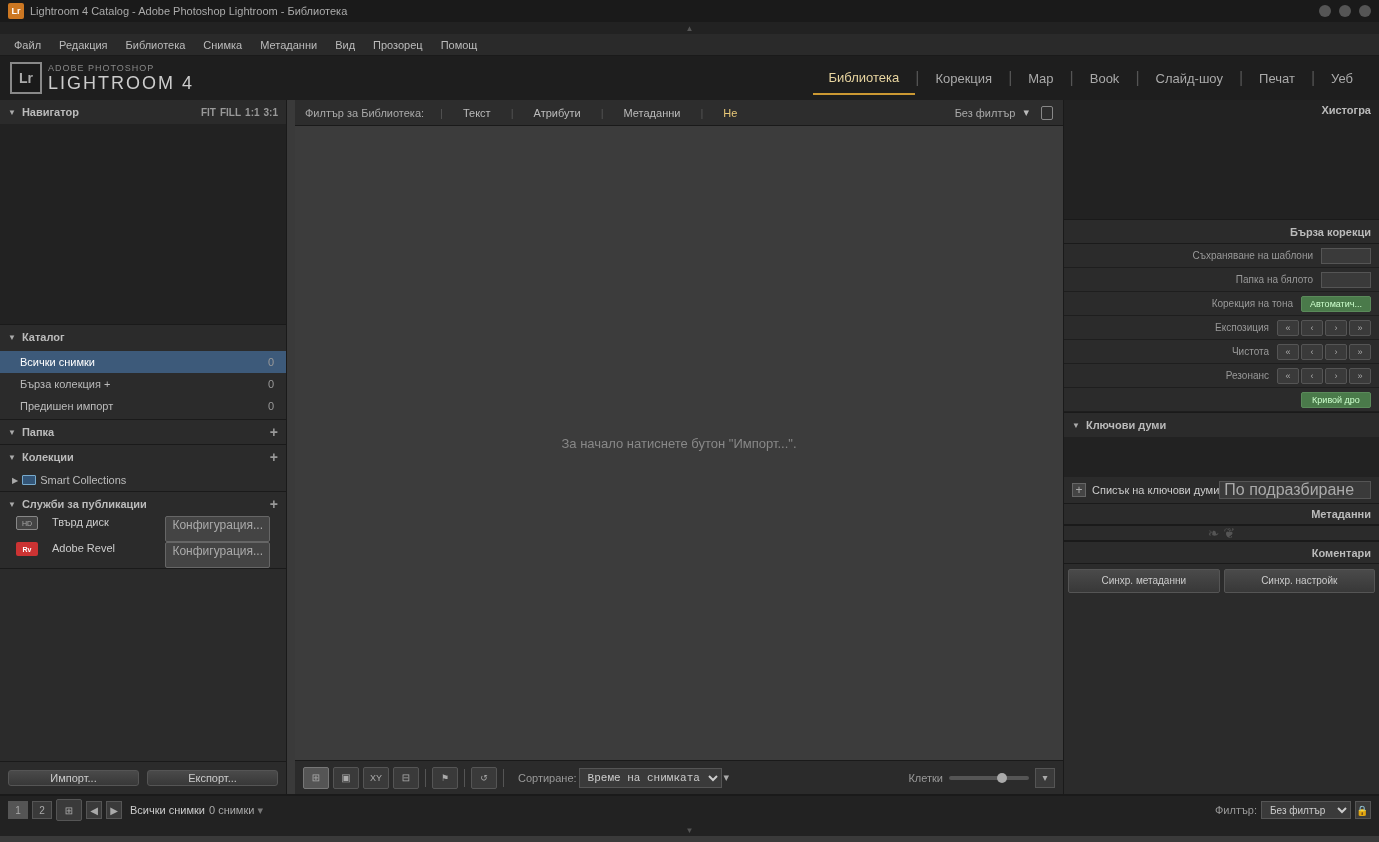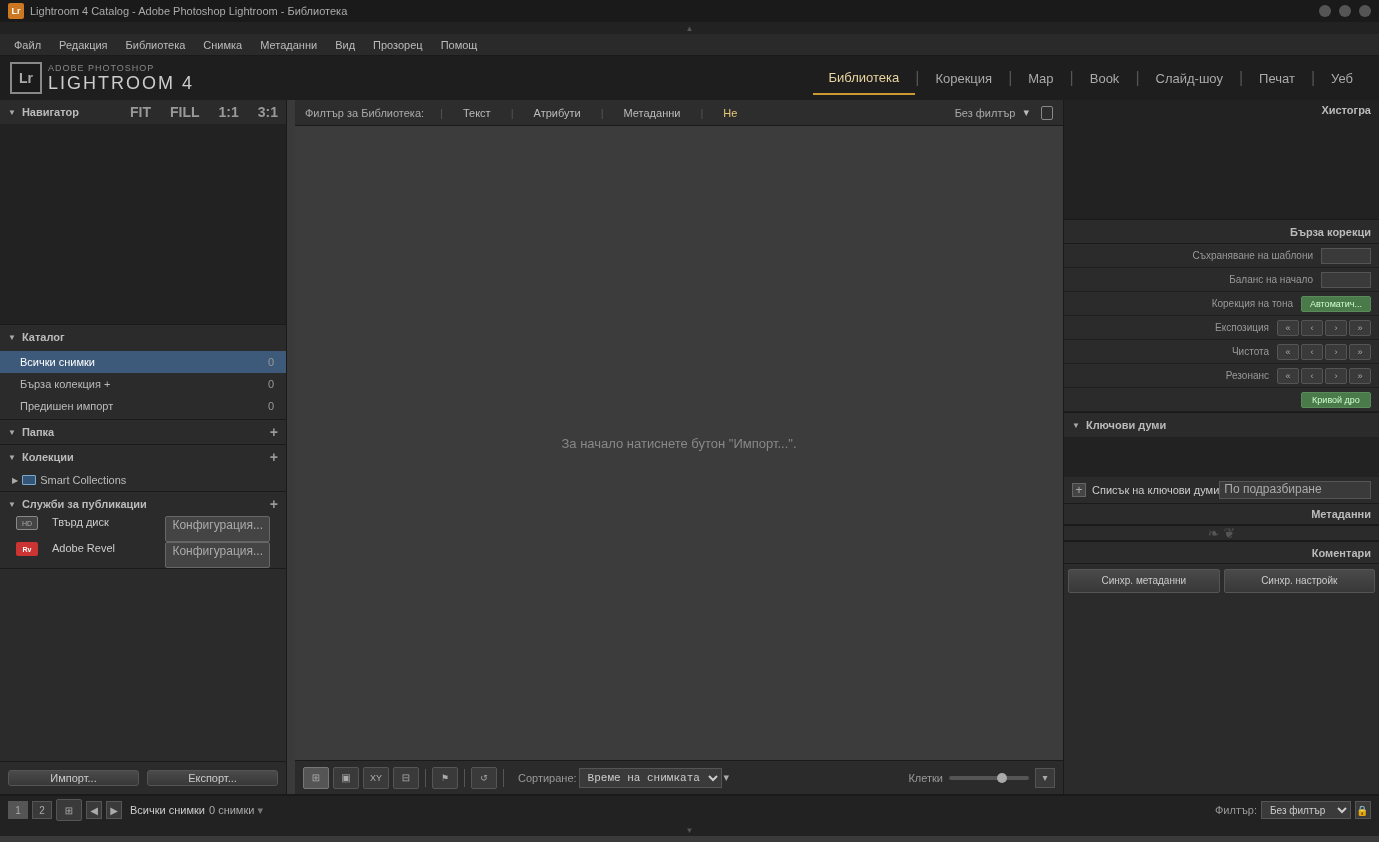--- a/index.html
+++ b/index.html
@@ -149,22 +149,22 @@
       font-weight: bold;
       gap: 6px;
     }
     .panel-header .triangle {
       color: #aaa;
       font-size: 8px;
     }
     .panel-header .zoom-btns {
       margin-left: auto;
       display: flex;
-      gap: 19px;
-      font-size: 14px;
+      gap: 4px;
+      font-size: 10px;
       color: #999;
     }
     .navigator-preview {
       width: 100%;
       height: 200px;
       background: #222;
     }
 
     
     .catalog-items {
@@ -540,23 +540,23 @@
       font-size: 12px;
       color: #aaa;
       margin-right: 6px;
     }
     .keyword-dropdown {
       flex: 1;
       height: 18px;
       background: #3a3a3a;
       border: 1px solid #555;
       display: flex;
-      align-items: flex-start;
-      padding: 0 4px;
-      font-size: 12px;
+      align-items: center;
+      padding: 8px 4px;
+      font-size: 16px;
       color: #aaa;
       cursor: pointer;
     }
     .metadata-section-title {
       height: 22px;
       display: flex;
       align-items: center;
       padding: 0 8px;
       font-size: 11px;
       color: #bbb;
@@ -879,21 +879,21 @@
     </div>
 
     <div>
       <div class="right-section-title">Бърза корекци</div>
 
       <div class="qd-row">
         <span class="qd-label">Съхраняване на шаблони</span>
         <div class="qd-input-box"></div>
       </div>
       <div class="qd-row">
-        <span class="qd-label">Баланс на начало</span>
+        <span class="qd-label">Папка на бялото</span>
         <div class="qd-input-box"></div>
       </div>
       <div class="qd-row">
         <span class="qd-label">Корекция на тона</span>
         <div class="qd-btn-wide">Автоматич...</div>
       </div>
       <div class="qd-row">
         <span class="qd-label">Експозиция</span>
         <div class="qd-controls">
           <div class="qd-btn">«</div>

